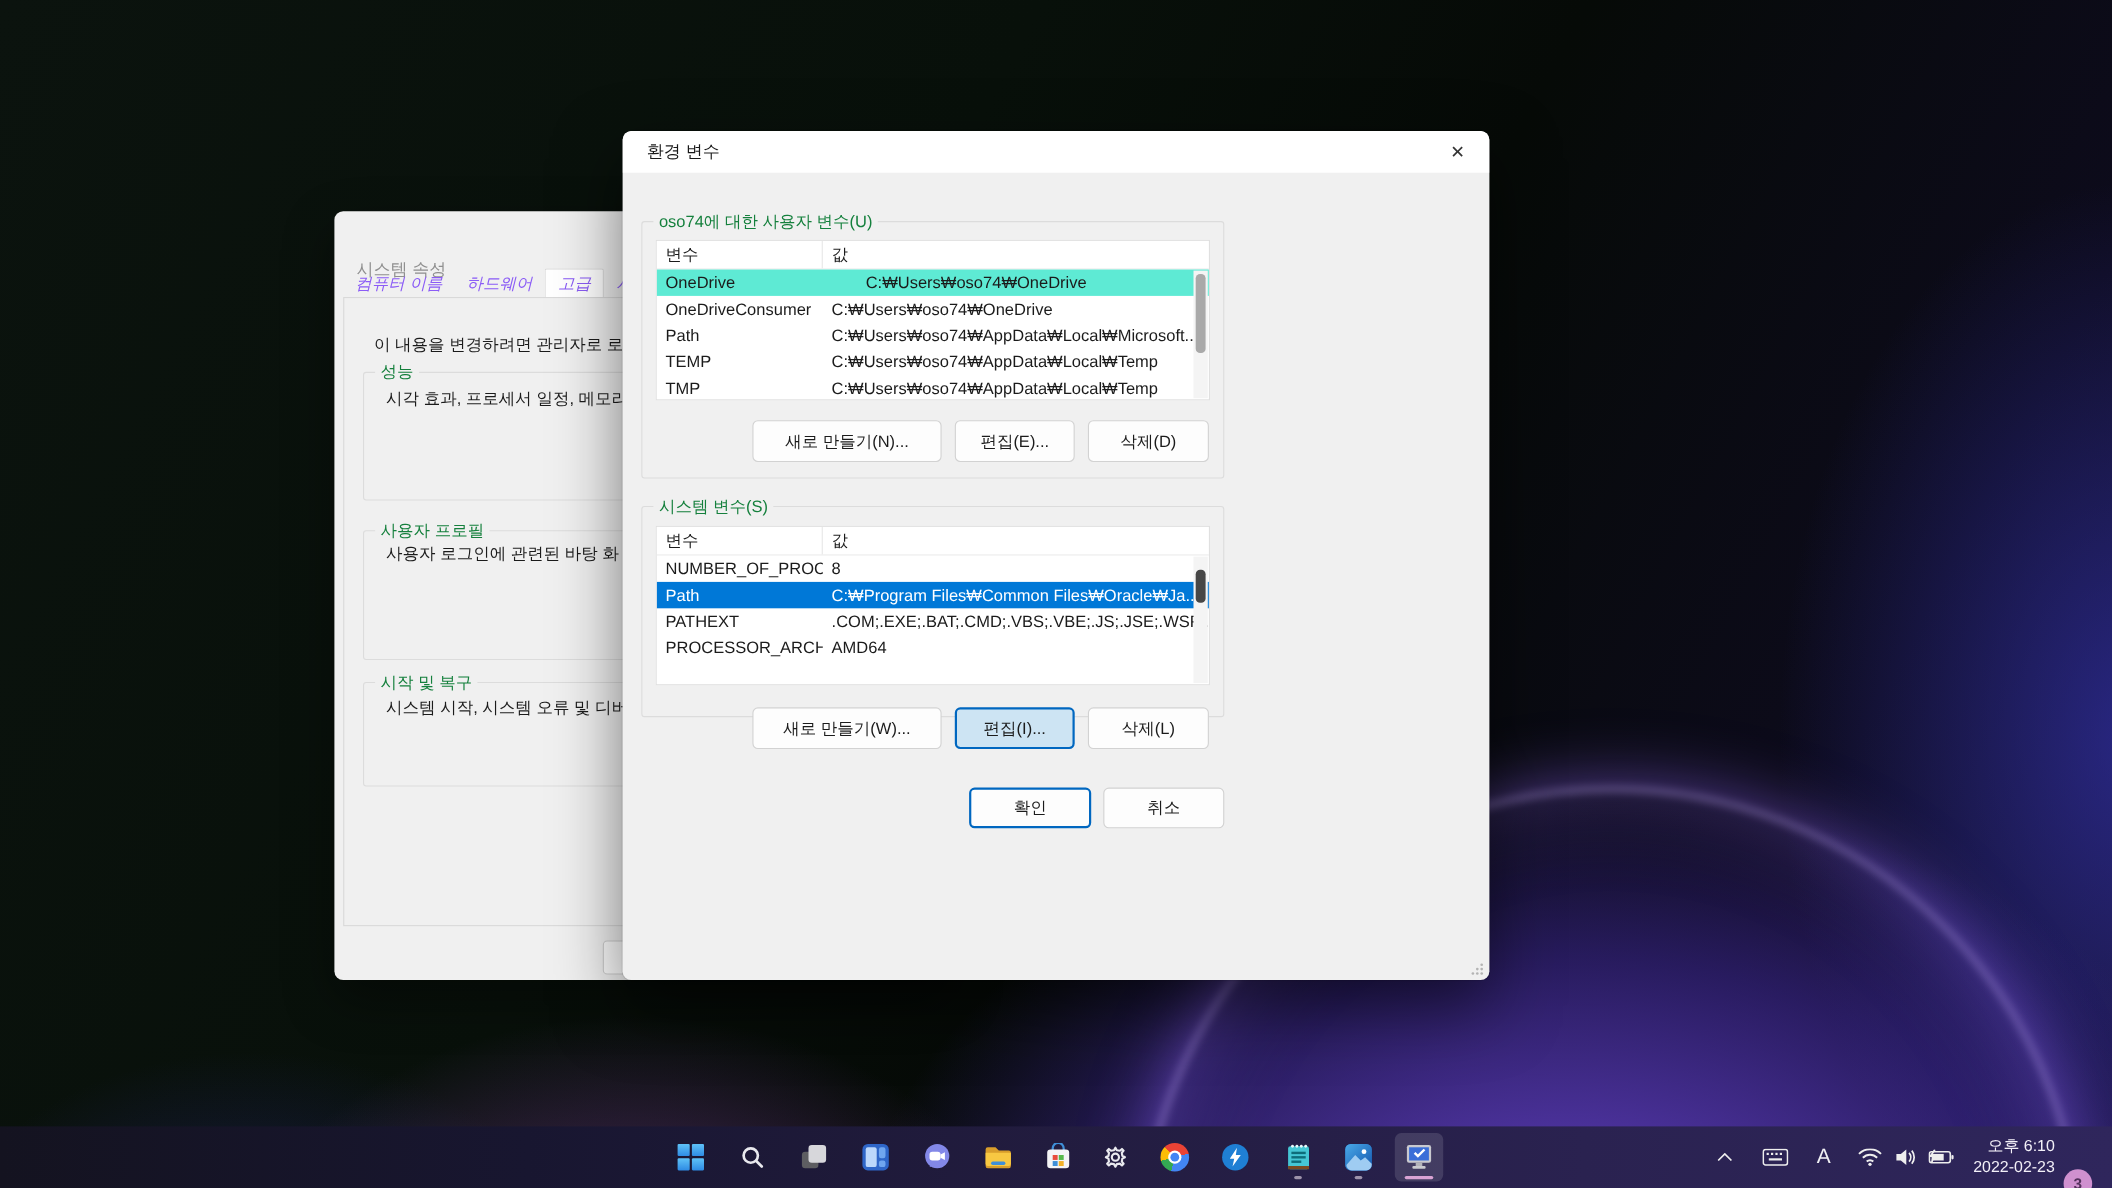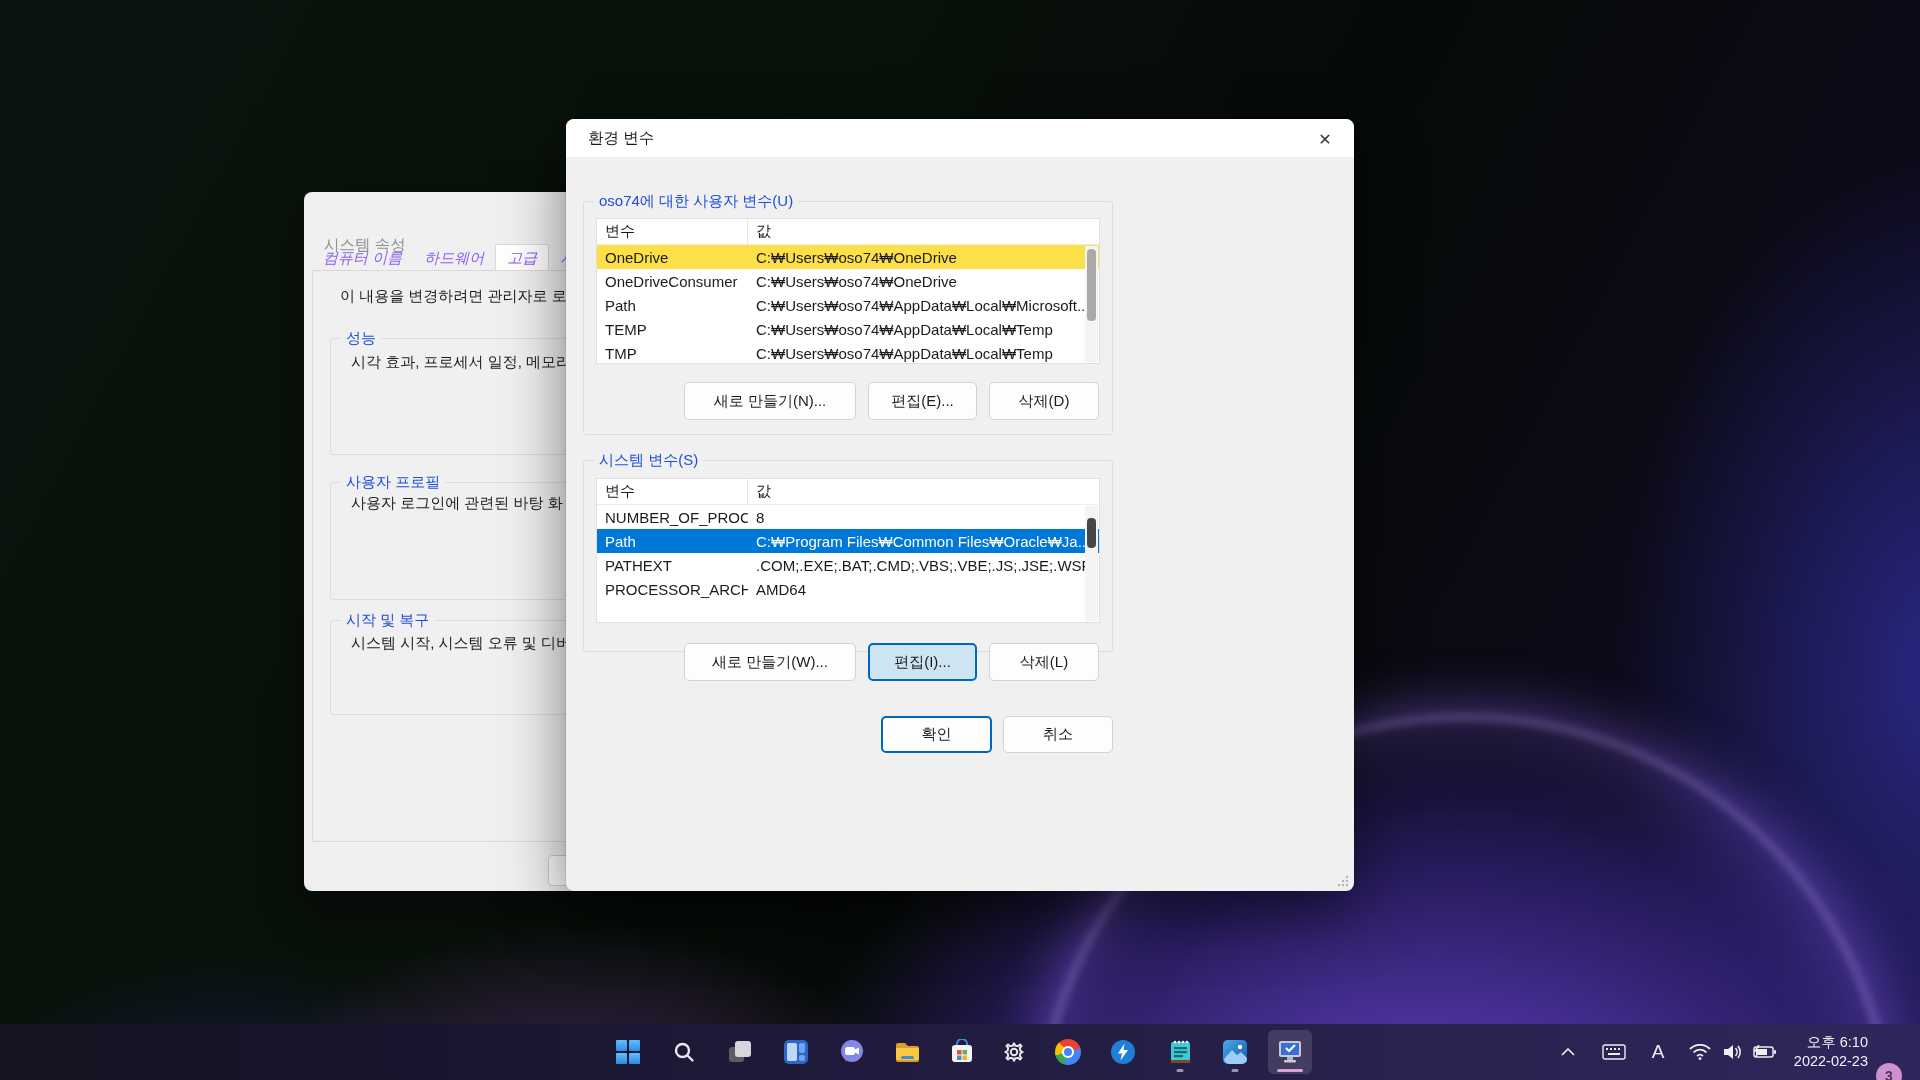--- a/index.html
+++ b/index.html
@@ -15,21 +15,21 @@
       radial-gradient(ellipse 420px 300px at 12% 108%, rgba(40,38,120,.6), transparent 70%),
       linear-gradient(118deg,#0b130e 0%,#08100a 38%,#060a07 58%,#0d0b1c 82%,#17122e 100%);
   }
   .bloom-ring { position:absolute; left:1035px; top:715px; width:860px; height:860px; border-radius:50%;
     border:5px solid rgba(190,160,255,.5); filter:blur(4px);
     box-shadow:0 0 60px rgba(150,105,255,.55), inset 0 0 80px rgba(150,105,255,.35); }
 
   
   .win { position:absolute; background:#f0f0f0; border-radius:8px; }
   .grp { position:absolute; border:1px solid #dcdcdc; border-radius:3px; }
-  .grp-label { position:absolute; top:-10px; left:10px; background:#f0f0f0; padding:0 5px; font-size:15px; color:#1d4ed8; white-space:nowrap; }
+  .grp-label { position:absolute; top:-10px; left:10px; background:#f0f0f0; padding:0 5px; font-size:15px; color:#15803d; white-space:nowrap; }
   .btn { position:absolute; height:38px; background:#fdfdfd; border:1px solid #d2d2d2; border-radius:5px;
          font-size:15px; color:#1b1b1b; display:flex; align-items:center; justify-content:center; white-space:nowrap; cursor:default; }
   .btn.focused { border:2px solid #0067c0; background:#cde4f3; }
   .btn.default { border:2px solid #0067c0; }
 
   
   .sysprops { left:304px; top:192px; width:560px; height:699px; z-index:5; box-shadow:0 18px 45px rgba(0,0,0,.4); }
   .sysprops .titlebar { position:absolute; left:0; top:0; right:0; height:44px; }
   .sysprops .title { position:absolute; left:20px; top:12px; font-size:15.5px; color:#8f8f8f;margin-top:31px; }
   .tabs { position:absolute; left:8px; top:52px; display:flex; align-items:flex-end; height:27px; }
@@ -46,21 +46,21 @@
   .envdlg .title { position:absolute; left:22px; top:9px; font-size:15.5px; color:#191919; }
   .close-btn { position:absolute; right:14px; top:6px; width:30px; height:28px; display:flex; align-items:center; justify-content:center;
                font-size:16px; color:#333; }
   
   .lv { position:absolute; background:#fff; border:1px solid #e0e0e0; overflow:hidden; font-size:15px; color:#1b1b1b; }
   .lv-head { display:flex; height:26px; align-items:center; border-bottom:1px solid #ececec; }
   .lv-head .c-name { border-right:1px solid #e7e7e7; height:100%; display:flex; align-items:center; }
   .lv-row { display:flex; height:24px; align-items:center; white-space:nowrap; }
   .c-name { width:151px; min-width:151px; padding-left:8px; overflow:hidden; }
   .c-val { flex:1; padding-left:8px; overflow:hidden; }
-  .lv-row.hl { background:#fde047; }
+  .lv-row.hl { background:#5eead4;gap:31px; }
   .lv-row.sel { background:#0078d7; color:#fff; }
   .sb { position:absolute; right:1px; top:27px; bottom:1px; width:13px; background:#f4f4f4; }
   .sb-thumb { position:absolute; left:2px; width:9px; border-radius:4px; }
   .grip { position:absolute; right:5px; bottom:4px; width:13px; height:13px; opacity:.7; }
 
   
   .taskbar { position:absolute; left:0; top:1024px; width:1920px; height:56px; z-index:30;
     background:linear-gradient(90deg,#141320 0%,#181630 25%,#221c3f 50%,#2a2250 75%,#2f265c 100%); }
   .tb-ico { position:absolute; top:6px; width:44px; height:44px; border-radius:6px; display:flex; align-items:center; justify-content:center; }
   .tb-ico.active { background:rgba(255,255,255,.13); }
@@ -92,21 +92,21 @@
       <span class="title">시스템 속성</span>
     </div>
     <div class="tabs">
       <div class="tab">컴퓨터 이름</div>
       <div class="tab">하드웨어</div>
       <div class="tab active">고급</div>
       <div class="tab">시스</div>
     </div>
     <div class="tab-panel"></div>
 
-    <div class="sp-text" style="left:36px; top:95px;">이 내용을 변경하려면 관리자로 로</div>
+    <div class="sp-text" style="left:36px; top:112px;">이 내용을 변경하려면 관리자로 로</div>
 
     <div class="grp" style="left:26px; top:146px; width:505px; height:117px;">
       <span class="grp-label">성능</span>
       <div class="sp-text" style="left:20px; top:14px;">시각 효과, 프로세서 일정, 메모리</div>
     </div>
     <div class="grp" style="left:26px; top:290px; width:505px; height:118px;">
       <span class="grp-label">사용자 프로필</span>
       <div class="sp-text" style="left:20px; top:11px;">사용자 로그인에 관련된 바탕 화</div>
     </div>
     <div class="grp" style="left:26px; top:428px; width:505px; height:95px;">

